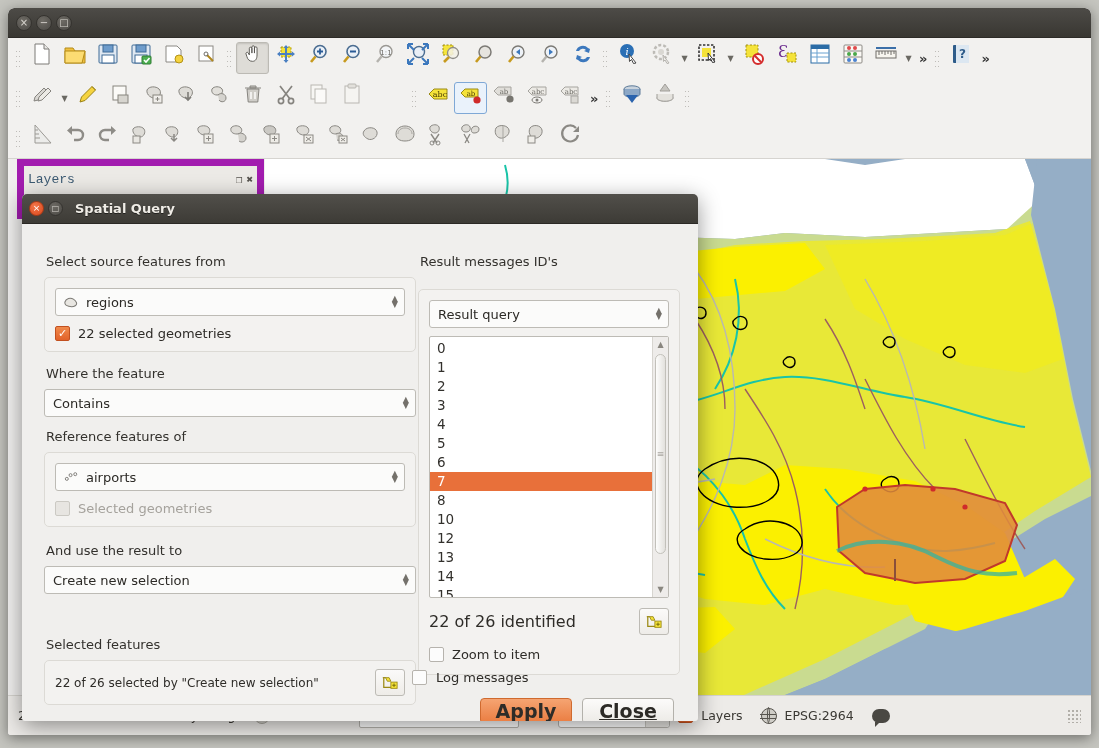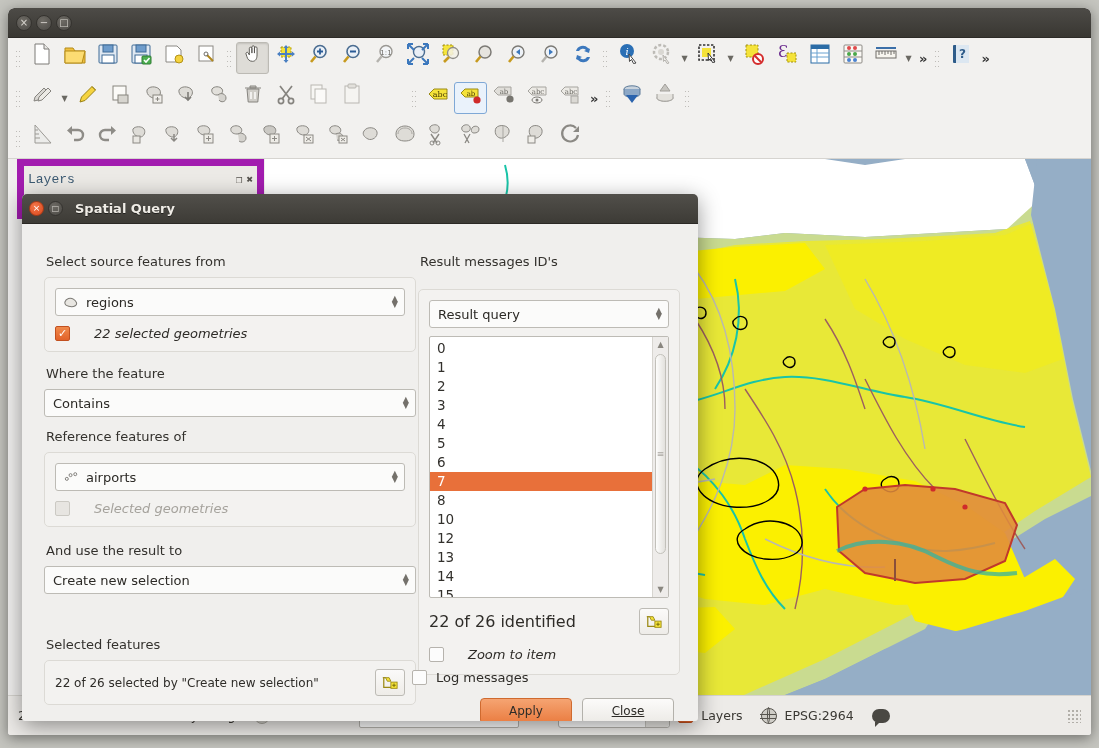--- a/index.html
+++ b/index.html
@@ -242,22 +242,22 @@
     font-size: 13px; color: #2c2a26;
     position: relative;
   }
   .combo .spin {
     margin-left: auto; display: flex; flex-direction: column;
     align-items: center; color: #74716b; line-height: 6px;
     font-size: 8px;
   }
   .combo-ico { margin-right: 7px; display: flex; }
   .chk-row {
-    display: flex; align-items: center; gap: 24px;
-    margin-top: 10px; font-size: 13px; color: #2e2c28; font-style: italic;
+    display: flex; align-items: center; gap: 8px;
+    margin-top: 10px; font-size: 13px; color: #2e2c28;
   }
   .chk-row.disabled { color: #a5a29c; }
 
   .listbox {
     height: 262px; background: #fff;
     border: 1px solid #bdbbb5; border-radius: 2px;
     margin-top: 8px; position: relative;
     overflow: hidden; display: flex;
   }
   .listitems { flex: 1; padding: 2px 0; }
@@ -308,25 +308,26 @@
     position: absolute; left: 404px; top: 652px;
     display: flex; align-items: center; gap: 9px;
     font-size: 13px; color: #2e2c28;
   }
   .btnrow {
     position: absolute; right: 24px; top: 679px;
     display: flex; gap: 10px;
   }
   .btn {
     height: 26px; min-width: 92px;
-    border-radius: 4px; font-size: 12px;
+    border-radius: 4px; font-size: 19px;
     display: flex; align-items: center; justify-content: center;
     border: 1px solid #b3b1ab;
     background: linear-gradient(#fcfbfa,#eceae6);
     color: #2c2a26;
+    font-weight: bold;
   }
   .btn.primary {
     background: linear-gradient(#f5a472,#ea7c40);
     border-color: #cf6a2f; color: #2e2c28;
   }
   .ul { text-decoration: underline; }
 </style>
 </head>
 <body>
 

